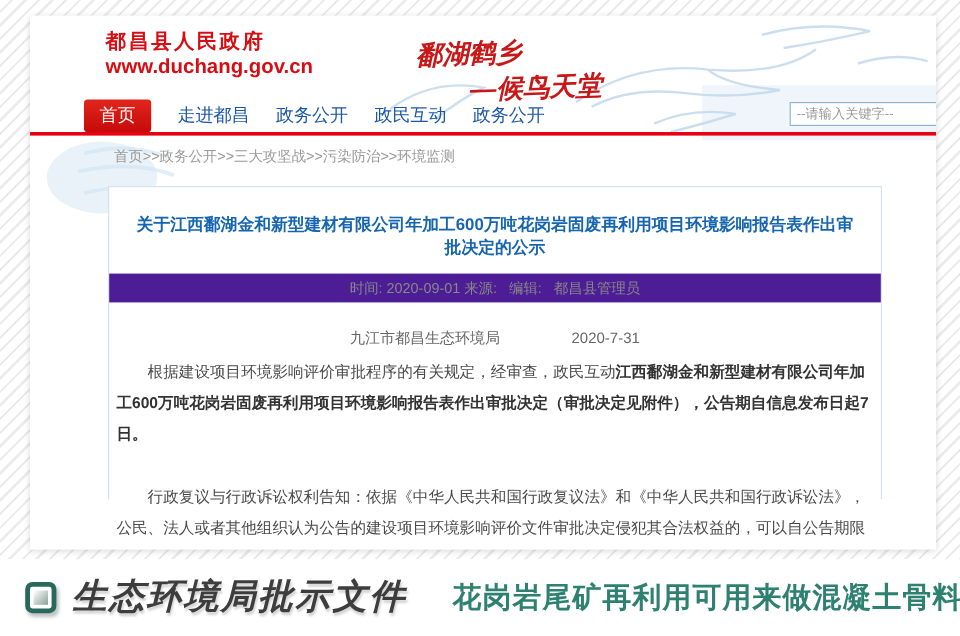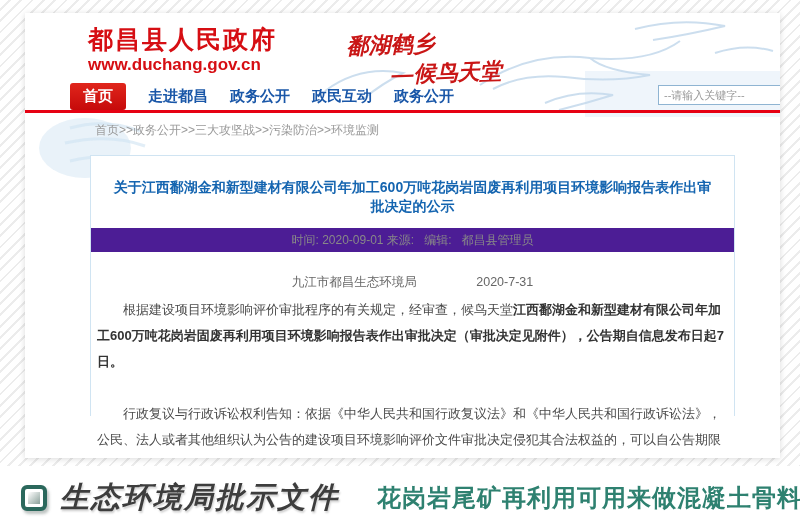--- a/index.html
+++ b/index.html
@@ -7,27 +7,27 @@
     position:relative;width:800px;height:530px;overflow:hidden;
     background:repeating-linear-gradient(135deg,#ffffff 0 6px,#ececec 6px 8px);
     font-family:"Liberation Sans",sans-serif;
   }
   .page-card{
     position:absolute;left:25px;top:13px;width:755px;height:445px;
     background:#fff;box-shadow:0 1px 6px rgba(0,0,0,.15);overflow:hidden;
   }
   .birds{position:absolute;left:0;top:0;z-index:0;pointer-events:none;}
   .logo{position:absolute;left:63px;top:12px;z-index:2;color:#d60e13;cursor:pointer;}
-  .site-name{font-size:25px;font-weight:bold;letter-spacing:2px;line-height:1.15;}
+  .site-name{font-size:17px;font-weight:bold;letter-spacing:2px;line-height:1.15;}
   .site-url{font-size:17px;font-weight:bold;margin-top:1px;text-align:left;}
   .calligraphy{position:absolute;left:322px;top:18px;z-index:2;color:#c91616;
     font-style:italic;font-weight:bold;font-size:22px;transform:rotate(-2deg);line-height:1.2;}
   .cal2{margin-left:44px;margin-top:4px;}
   .nav{position:absolute;left:45px;top:70px;height:27px;display:flex;align-items:center;gap:22px;z-index:2;}
-  .nav-item{color:#1a57a8;font-size:15px;font-weight:bold;text-decoration:none;cursor:pointer;white-space:nowrap;}
+  .nav-item{color:#1a57a8;font-size:15px;font-weight:normal;text-decoration:none;cursor:pointer;white-space:nowrap;}
   .nav-item.active{background:linear-gradient(#e0261c,#c60a0a);color:#fff;padding:4px 13px;border-radius:3px;}
   .search-box{position:absolute;left:591px;top:72px;z-index:2;display:flex;align-items:flex-start;margin-left:42px;}
   .search-box input{width:128px;height:18px;border:1px solid #8fb4d2;font-size:11px;padding:0 5px;color:#555;background:#fff;font-family:"Liberation Sans",sans-serif;}
   .search-box input::placeholder{color:#999;}
   .search-btn{height:24px;width:46px;border:none;background:#4488c1;color:#fef9c3;font-size:14px;font-weight:bold;margin-left:2px;cursor:pointer;padding:0;font-family:"Liberation Sans",sans-serif;}
   .red-line{position:absolute;left:0;top:97px;width:100%;height:3px;background:#e60113;z-index:2;}
   .breadcrumb{position:absolute;left:70px;top:109px;font-size:12px;color:#999;z-index:2;cursor:pointer;}
   .article-box{position:absolute;left:65px;top:142px;width:645px;height:261px;border:1px solid #d0e4f2;border-bottom:none;background:#fff;z-index:2;box-sizing:border-box;}
   .art-title{margin:22px 20px 0;text-align:center;font-size:14px;color:#1565b0;font-weight:bold;line-height:1.35;}
   .art-meta{margin-top:12px;height:24px;line-height:24px;background:#4c1d95;text-align:center;font-size:12px;color:#888;white-space:pre;}
@@ -92,21 +92,21 @@
     <div class="breadcrumb">首页&gt;&gt;政务公开&gt;&gt;三大攻坚战&gt;&gt;污染防治&gt;&gt;环境监测</div>
 
     <div class="article-box">
       <div class="art-title">关于江西鄱湖金和新型建材有限公司年加工600万吨花岗岩固废再利用项目环境影响报告表作出审批决定的公示</div>
       <div class="art-meta">时间: 2020-09-01 来源:   编辑:   都昌县管理员</div>
       <div class="art-byline">
         <span>九江市都昌生态环境局</span>
         <span class="byline-date">2020-7-31</span>
       </div>
       <div class="art-body">
-        <p><span>根据建设项目环境影响评价审批程序的有关规定，经审查，候鸟天堂</span><strong>江西鄱湖金和新型建材有限公司年加工600万吨花岗岩固废再利用项目环境影响报告表作出审批决定（审批决定见附件），公告期自信息发布日起7日。</strong></p>
+        <p><span>根据建设项目环境影响评价审批程序的有关规定，经审查，政民互动</span><strong>江西鄱湖金和新型建材有限公司年加工600万吨花岗岩固废再利用项目环境影响报告表作出审批决定（审批决定见附件），公告期自信息发布日起7日。</strong></p>
         <p>行政复议与行政诉讼权利告知：依据《中华人民共和国行政复议法》和《中华人民共和国行政诉讼法》，公民、法人或者其他组织认为公告的建设项目环境影响评价文件审批决定侵犯其合法权益的，可以自公告期限届满之日起六十日内提起行政复议，也可以自公告期限届满之日起三个月内提起行政诉讼。</p>
 
       </div>
     </div>
 
   </div>
 
   <div class="caption-strip">
     <span class="cap-icon">
         <span class="cap-icon-inner"></span>

